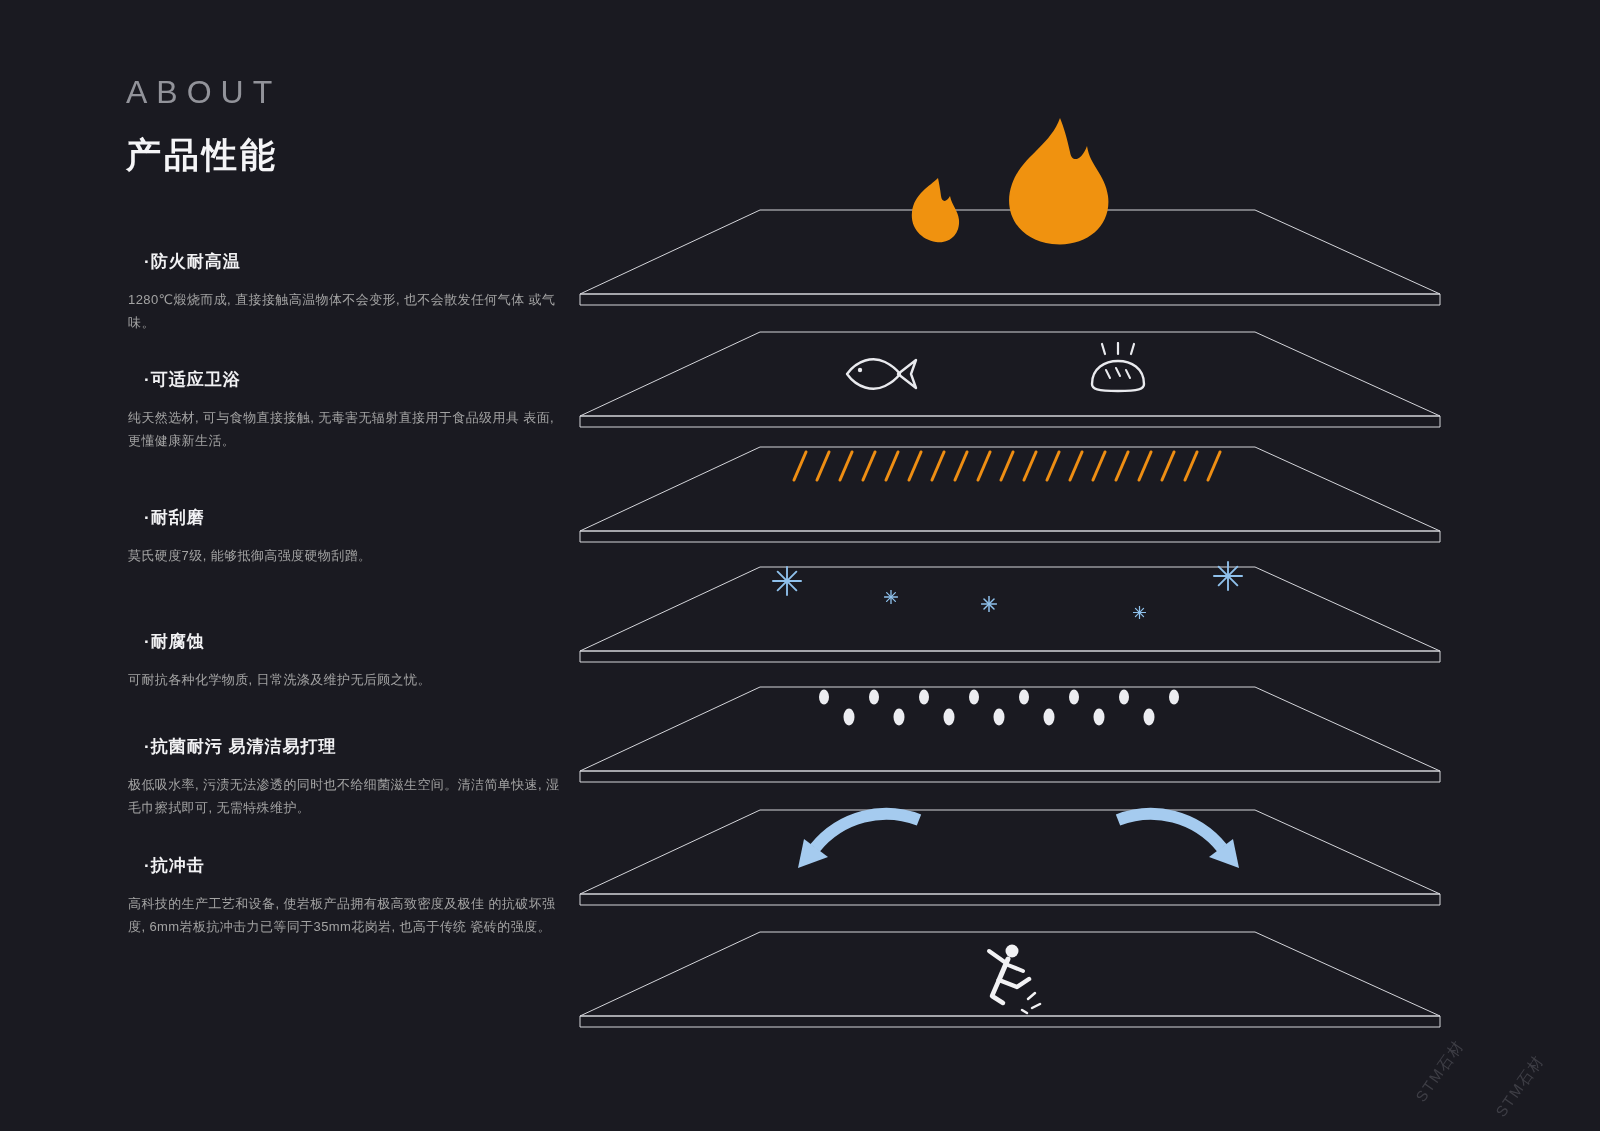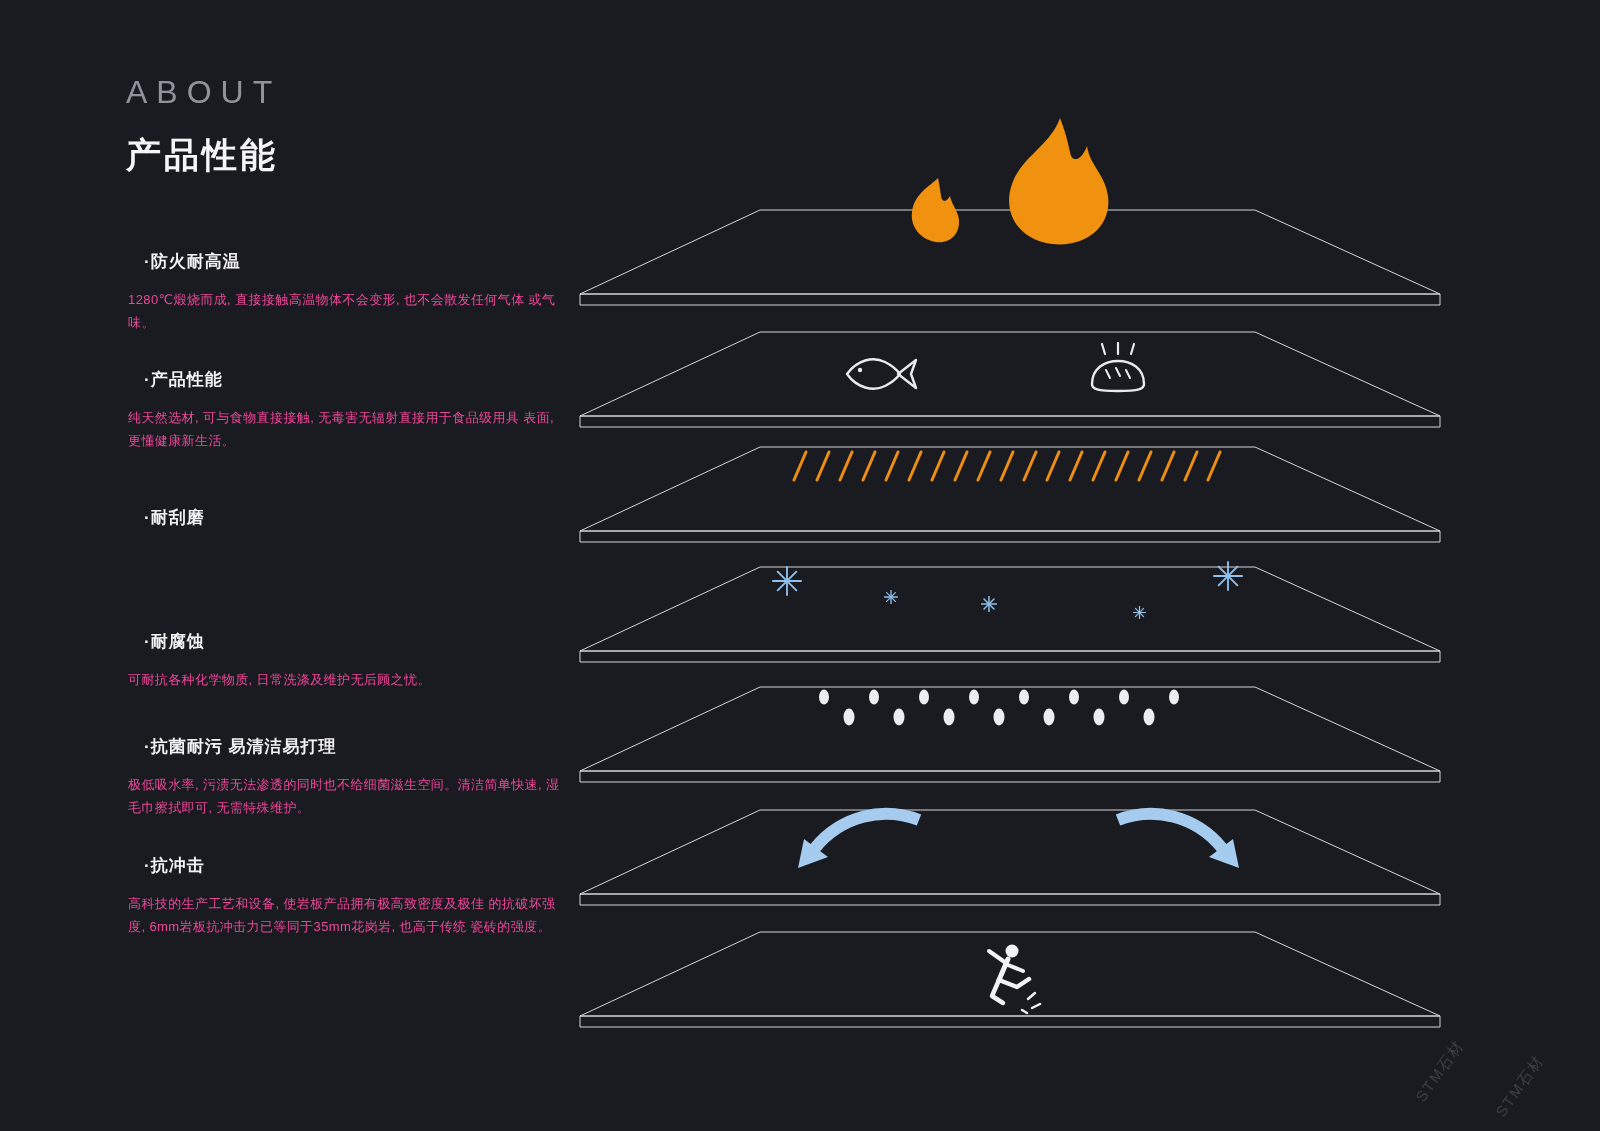--- a/index.html
+++ b/index.html
@@ -14,21 +14,21 @@
   }
   .page-title{
     position:absolute;left:126px;top:132px;
     font-size:35px;letter-spacing:3px;color:#f5f5f7;font-weight:bold;
   }
   .feature{position:absolute;left:128px;width:442px;}
   .feature h3{
     margin:16px;font-size:17px;color:#f2f2f4;font-weight:bold;letter-spacing:1px;
   }
   .feature p{
-    margin:11px 0 0 0;font-size:13px;line-height:1.75;color:#ec4899;letter-spacing:0.4px;
+    margin:11px 0 0 0;font-size:13px;line-height:1.75;color:#a3a3a3;letter-spacing:0.4px;
   }
   .slab{position:absolute;left:578px;width:864px;height:98px;}
   .slab svg{display:block;}
   .icon-abs{position:absolute;}
   .wm{
     position:absolute;color:rgba(205,205,215,0.20);font-size:15px;letter-spacing:2px;
     transform:rotate(-55deg);transform-origin:left top;white-space:nowrap;
   }
 </style>
 </head>
@@ -37,25 +37,26 @@
 <div class="canvas">
 
   <div class="about">ABOUT</div>
   <div class="page-title">产品性能</div>
 
   <div class="feature" style="top:234px;">
     <h3>·防火耐高温</h3>
     <p>1280℃煅烧而成, 直接接触高温物体不会变形, 也不会散发任何气体 或气味。</p>
   </div>
   <div class="feature" style="top:352px;">
-    <h3>·产品性能</h3>
+    <h3>·可适应卫浴</h3>
     <p>纯天然选材, 可与食物直接接触, 无毒害无辐射直接用于食品级用具 表面, 更懂健康新生活。</p>
   </div>
   <div class="feature" style="top:490px;">
     <h3>·耐刮磨</h3>
+    <p>莫氏硬度7级, 能够抵御高强度硬物刮蹭。</p>
   </div>
   <div class="feature" style="top:719px;">
     <h3>·抗菌耐污 易清洁易打理</h3>
     <p>极低吸水率, 污渍无法渗透的同时也不给细菌滋生空间。清洁简单快速, 湿毛巾擦拭即可, 无需特殊维护。</p>
   </div>
   <div class="feature" style="top:614px;">
     <h3>·耐腐蚀</h3>
     <p>可耐抗各种化学物质, 日常洗涤及维护无后顾之忧。</p>
   </div>
   <div class="feature" style="top:838px;">

